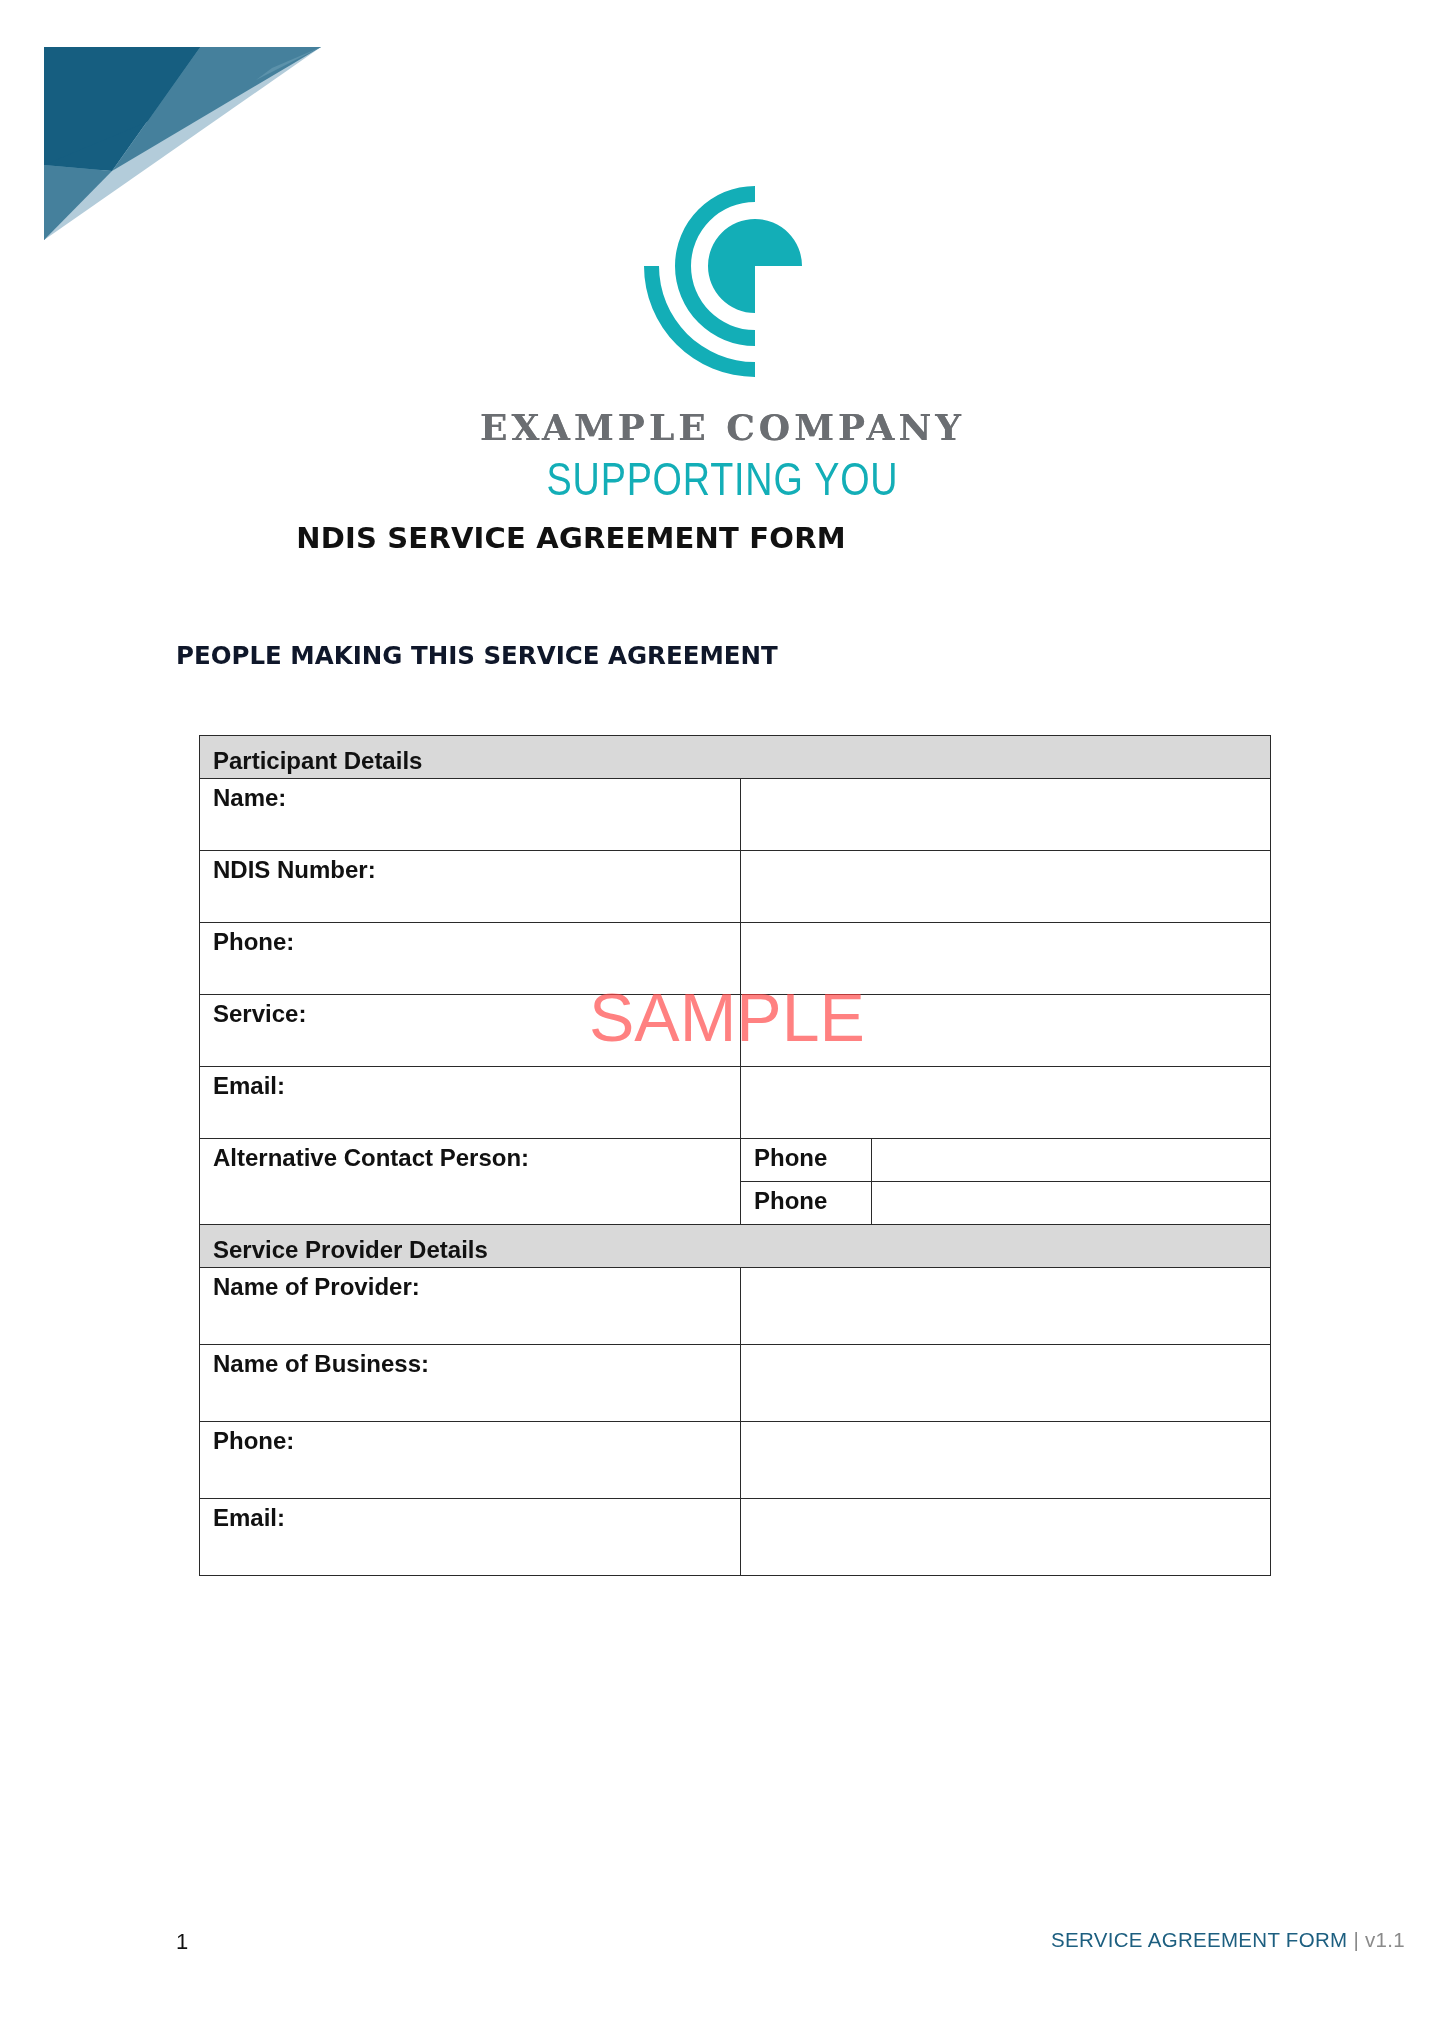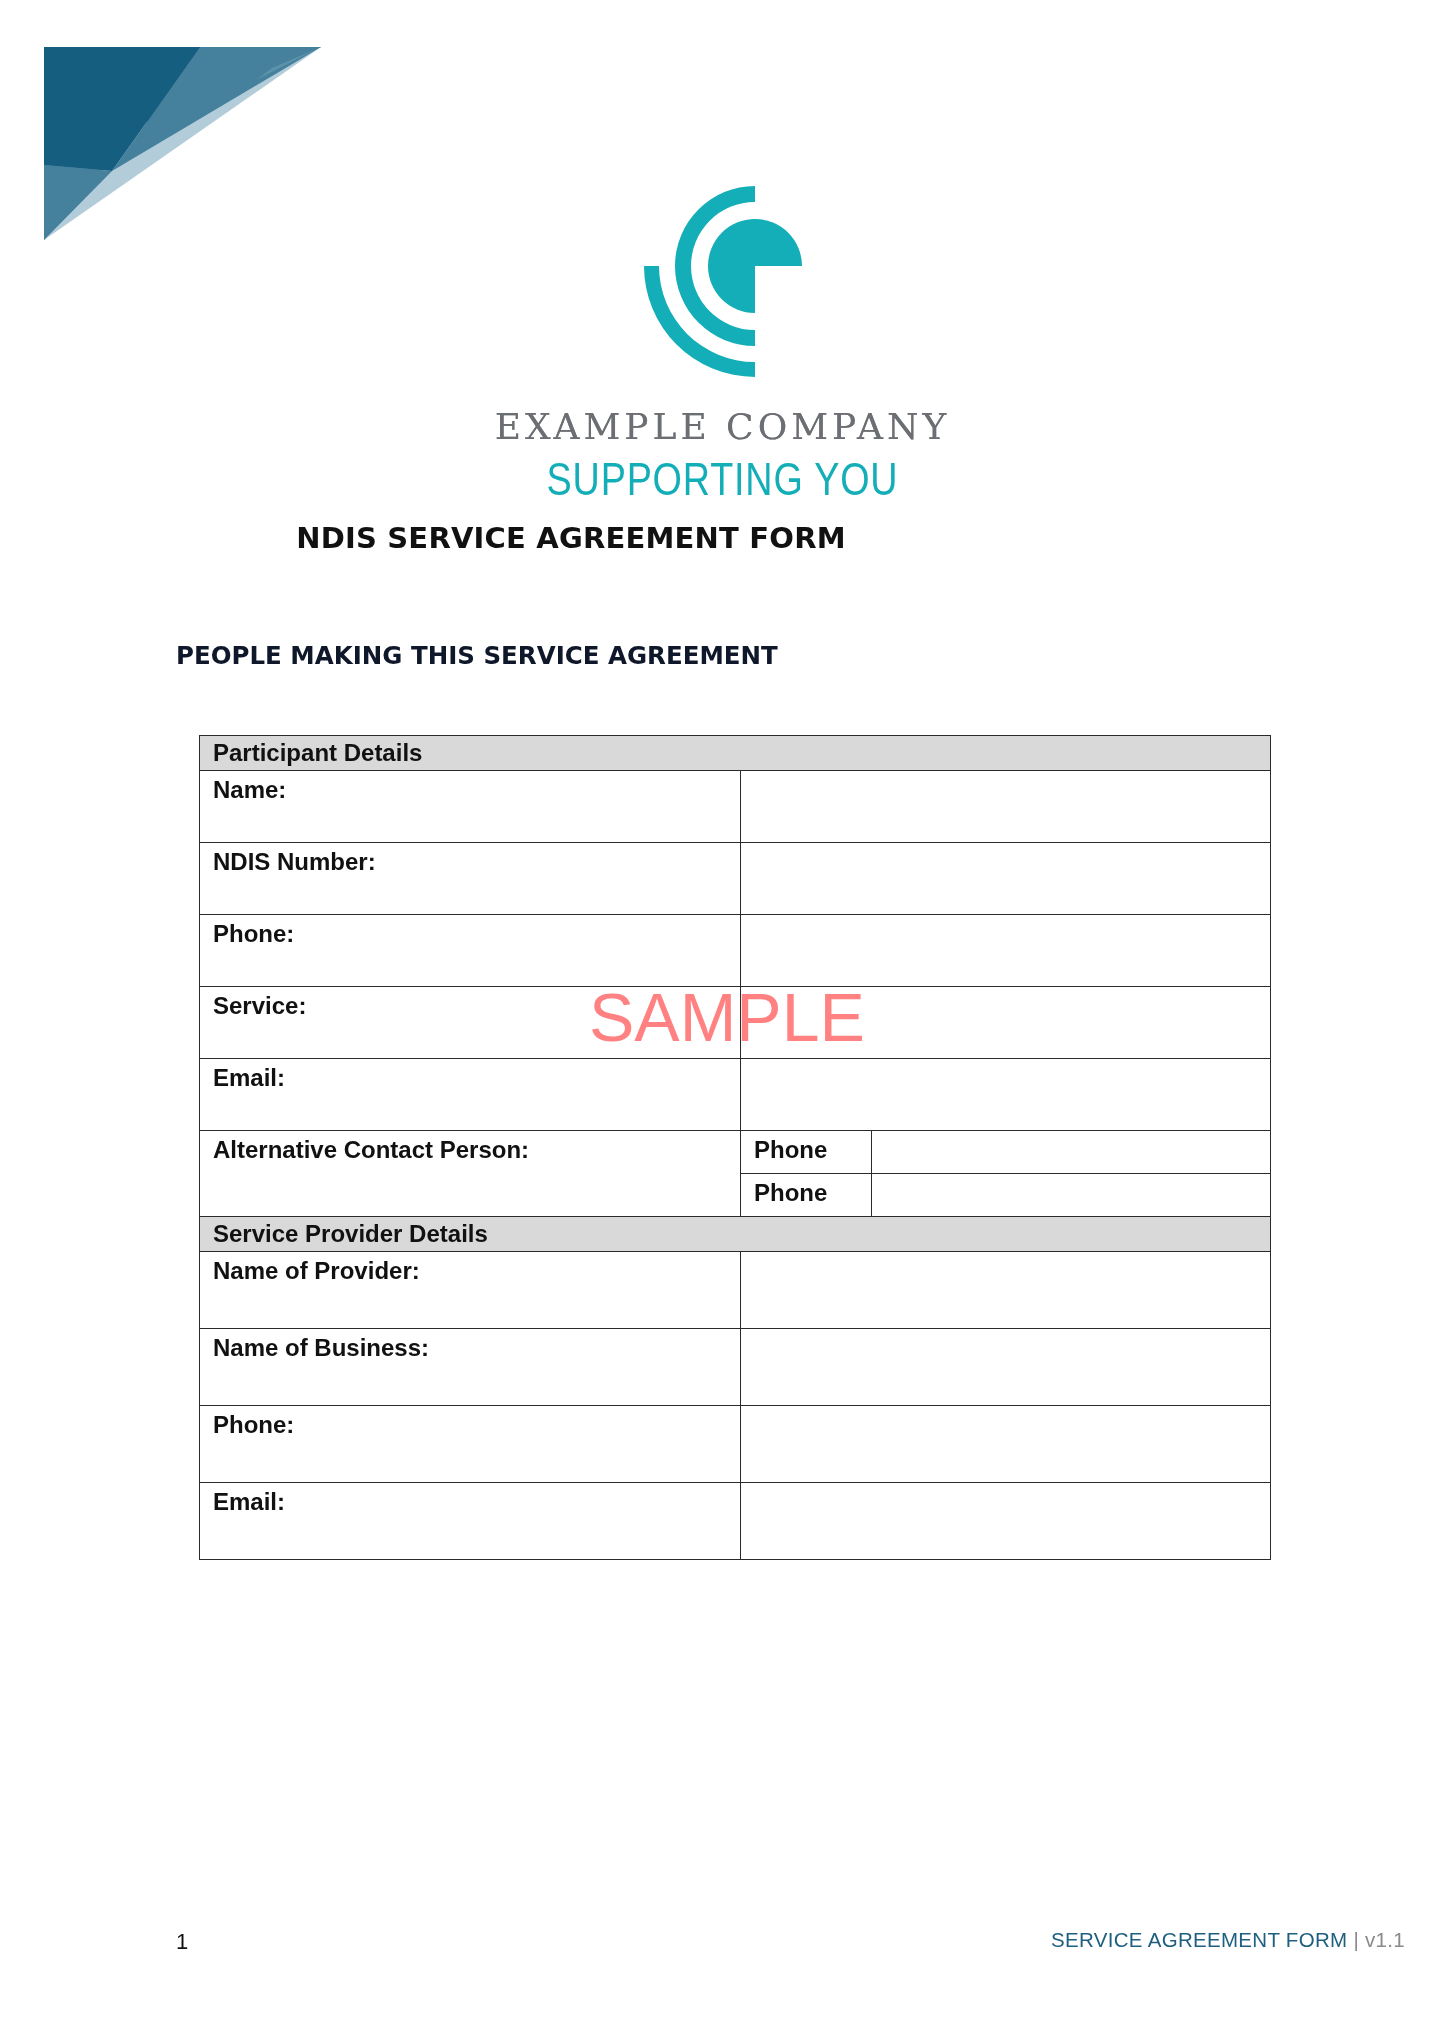--- a/index.html
+++ b/index.html
@@ -2,21 +2,21 @@
 <html><head>
   <meta charset="utf-8">
   <style>
     html, body { margin: 0; padding: 0; background: #ffffff; }
     body { width: 1445px; height: 2043px; position: relative; overflow: hidden; font-family: "Liberation Sans", sans-serif; color: #000; }
     .abs { position: absolute; }
     #corner-graphic { left: 0; top: 0; width: 340px; height: 260px; }
     #logo { left: 630px; top: 170px; width: 190px; height: 220px; }
     .company-name {
       left: 0; width: 1445px; top: 406px; text-align: center;
-      font-family: "DejaVu Serif", serif; font-weight: normal; font-size: 36px;
+      font-family: "DejaVu Serif", serif; font-weight: bold; font-size: 36px;
       letter-spacing: 4px; color: #6b6e72; text-shadow: 0 0 0.6px #999;
     }
     .tagline {
       left: 0; width: 1445px; top: 452px; text-align: center;
       font-family: "Liberation Sans Narrow", "Liberation Sans", sans-serif;
       font-size: 46px; color: #13aeb7; letter-spacing: 1px;
       transform: scaleX(0.82); transform-origin: center;
     }
     .doc-title {
       left: 0; width: 1142px; top: 521px; text-align: center;
@@ -31,21 +31,21 @@
       position: absolute; left: 199px; top: 735px; width: 1071px;
       border-collapse: collapse; table-layout: fixed;
       font-family: "Liberation Sans", sans-serif;
     }
     table.form td {
       border: 1.5px solid #2a2a2a; vertical-align: top; padding: 0 0 0 13px;
       font-weight: bold; font-size: 24px; color: #111; line-height: 34px;
       box-sizing: border-box;
     }
     table.form td.section {
-      background: #d9d9d9; height: 23px; line-height: 34px; padding-top: 0; margin-left: 28px;
+      background: #d9d9d9; height: 23px; line-height: 34px; padding-top: 8px; margin-left: 28px;
     }
     table.form td.label { padding-top: 2px; }
     table.form td.value { padding: 0; }
     tr.r73 td { height: 72px; }
     tr.r43 td { height: 43px; }
     tr.r77 td { height: 77px; }
     .watermark {
       left: 545px; top: 983px; font-family: "Liberation Sans", sans-serif;
       font-size: 68px; color: rgba(255, 70, 70, 0.68); letter-spacing: 0px;
       pointer-events: none; line-height: 1; margin-left: 44px;

